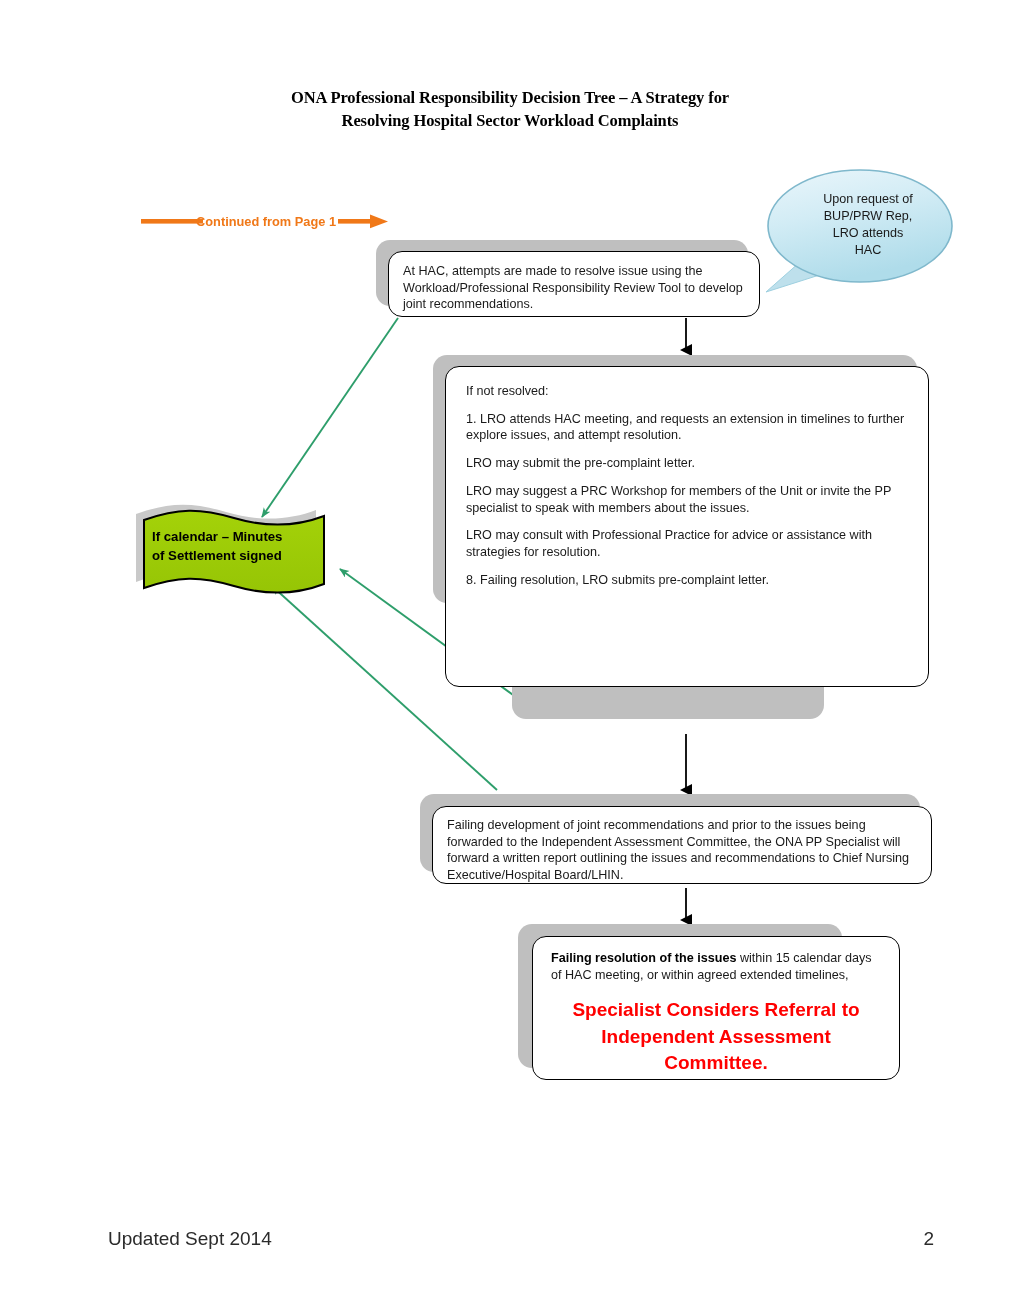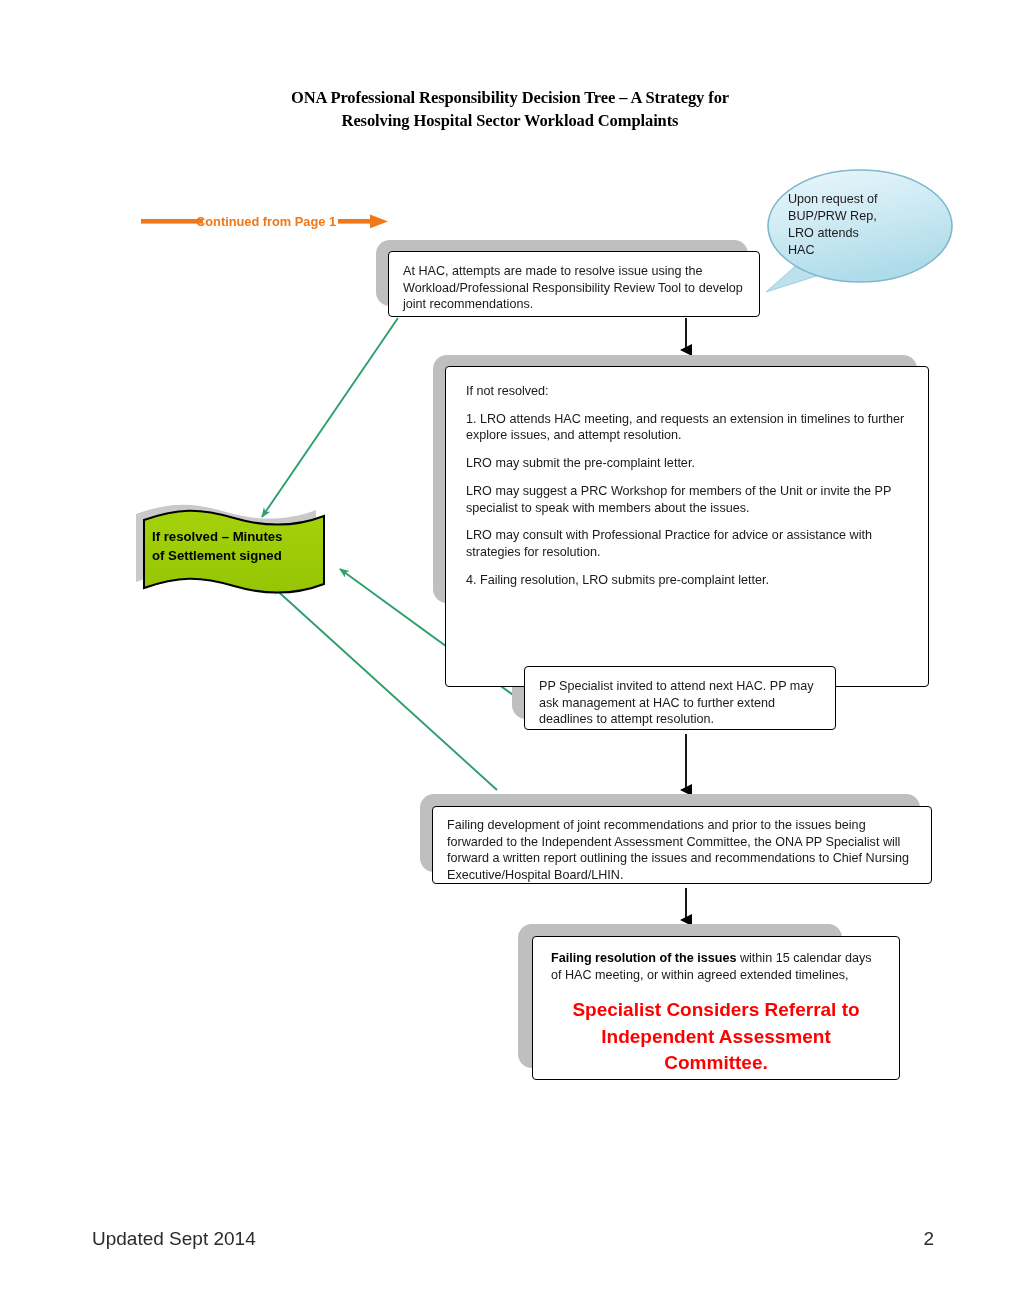--- a/index.html
+++ b/index.html
@@ -41,21 +41,21 @@
     height: 1309px;
     pointer-events: none;
   }
 
   
   .procbox {
     position: absolute;
     box-sizing: border-box;
     background: #ffffff;
     border: 1.6px solid #000000;
-    border-radius: 4px;
+    border-radius: 14px;
     font-size: 12.6px;
     line-height: 1.33;
     color: #1a1a1a;
     padding: 10px 14px 8px 14px;
     overflow: hidden;
   }
   .shadow {
     position: absolute;
     background: #bfbfbf;
     border-radius: 14px;
@@ -130,21 +130,21 @@
   #callout-wrap {
     position: absolute;
     left: 748px; top: 160px;
     width: 220px; height: 160px;
     z-index: 3;
   }
   #callout-text {
     position: absolute;
     left: 788px; top: 191px;
     width: 160px;
-    text-align: left;
+    text-align: center;
     font-size: 12.6px;
     line-height: 1.34;
     color: #1a1a1a;
     z-index: 4;
   }
 
   
   #continued-wrap {
     position: absolute;
     left: 138px; top: 210px;
@@ -157,21 +157,21 @@
     font-size: 12.8px;
     font-weight: bold;
     color: #F07818;
     white-space: nowrap;
     z-index: 4;
   }
 
   
   #footer-left {
     position: absolute;
-    left: 92px; top: 1228px;
+    left: 108px; top: 1228px;
     font-size: 19px;
     color: #2b2b2b;
   }
   #footer-right {
     position: absolute;
     right: 78px; top: 1228px;
     font-size: 19px;
     color: #2b2b2b;
   }
 </style>
@@ -270,21 +270,21 @@
     <p>At HAC, attempts are made to resolve issue using the Workload/Professional Responsibility Review Tool to develop joint recommendations.</p>
   </div>
 
   <div class="shadow" id="box-notresolved-shadow"></div>
   <div class="procbox" id="box-notresolved">
     <p>If not resolved:</p>
     <p>1. LRO attends HAC meeting, and requests an extension in timelines to further explore issues, and attempt resolution.</p>
     <p> LRO may submit the pre-complaint letter.</p>
     <p>LRO may suggest a PRC Workshop for members of the Unit or invite the PP specialist to speak with members about the issues.</p>
     <p>LRO may consult with Professional Practice for advice or assistance with strategies for resolution.</p>
-    <p>4. Failing resolution, LRO submits pre-complaint letter.</p>
+    <p>8. Failing resolution, LRO submits pre-complaint letter.</p>
   </div>
 
   <div id="banner-wrap">
     <svg width="200" height="100" viewBox="0 0 200 100" xmlns="http://www.w3.org/2000/svg">
 
       <g>
         <path d="M6,14
                  C40,2 62,2 96,12
                  C130,22 160,20 186,10
                  L186,78
@@ -296,28 +296,25 @@
         <path d="M14,20
                  C48,8 70,8 104,18
                  C138,28 168,26 194,16
                  L194,84
                  C168,94 138,96 104,86
                  C70,76 48,76 14,88 Z" fill="url(#grad-banner)" stroke="#000000" stroke-width="2"></path>
       </g>
     </svg>
   </div>
   <div id="banner-text">
-    <span>If resolved – Minutes</span><br>
+    <span>If calendar – Minutes</span><br>
     <span>of Settlement signed</span>
   </div>
 
   <div class="shadow" id="box-ppspec-shadow"></div>
-  <div class="procbox" id="box-ppspec">
-    <p>PP Specialist invited to attend next HAC. PP may ask management at HAC to further extend deadlines to attempt resolution.</p>
-  </div>
 
   <div class="shadow" id="box-failingdev-shadow"></div>
   <div class="procbox" id="box-failingdev">
     <p>Failing development of joint recommendations and prior to the issues being forwarded to the Independent Assessment Committee, the   ONA PP Specialist will forward a written report outlining the issues and recommendations to Chief Nursing Executive/Hospital Board/LHIN.</p>
   </div>
 
   <div class="shadow" id="box-final-shadow"></div>
   <div class="procbox" id="box-final">
     <p><span class="b">Failing resolution of the issues</span><span> within 15 calendar days of HAC meeting, or within agreed extended timelines,</span></p>
     <div id="final-red">Specialist Considers Referral to Independent Assessment Committee.</div>

